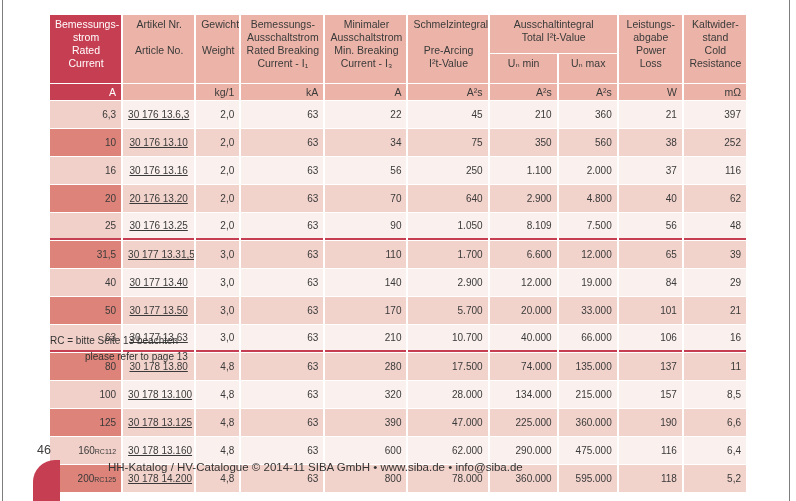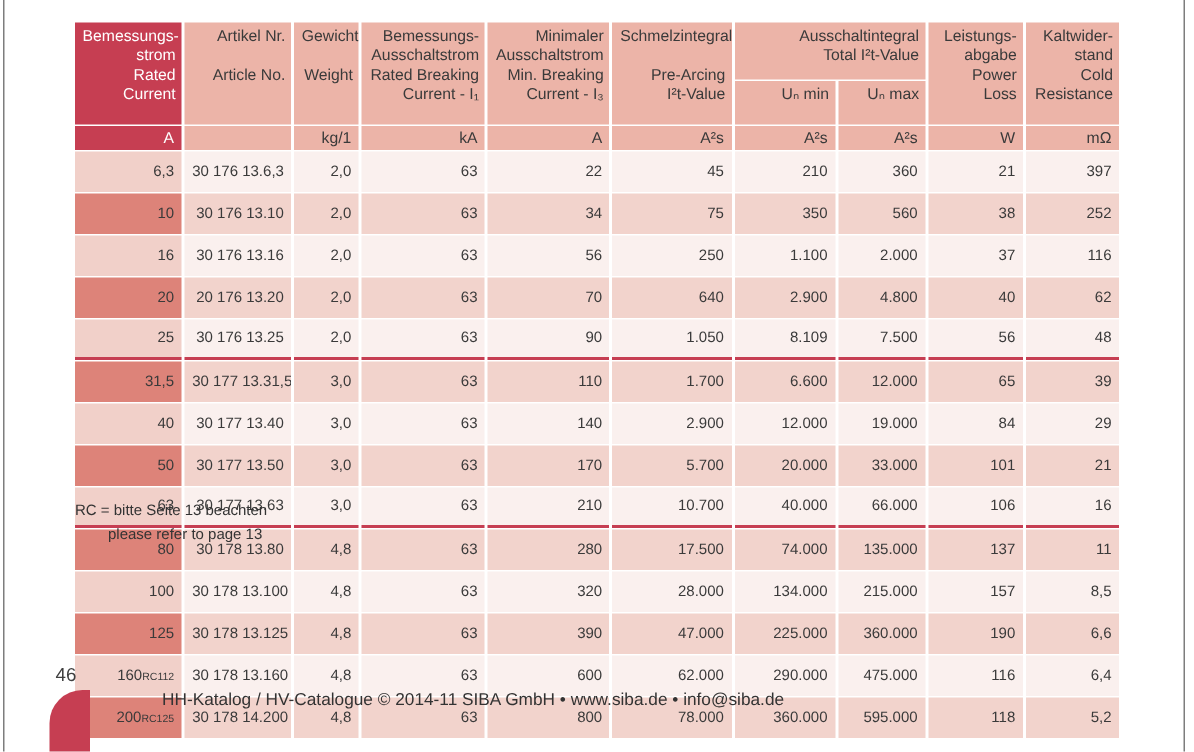--- a/index.html
+++ b/index.html
@@ -30,21 +30,21 @@
     width: 700px;
     border-collapse: separate;
     border-spacing: 2px 1px;
     table-layout: fixed;
   }
   th, td { overflow: hidden; }
   .hc {
     background: var(--hpink);
     font-size: 10.5px; line-height: 13px;
     font-weight: normal;
-    text-align: right; vertical-align: top;
+    text-align: center; vertical-align: top;
     padding: 3px 4px 2px 5px;
     white-space: pre-line;
     color: var(--ink);
   }
   .hc.dark { background: var(--accent); color: #ffffff; }
   tr.hrow-main { height: 38px; }
   tr.hrow-sub  { height: 29px; }
   tr.unit-row  { height: 16px; }
   .uc {
     background: var(--hpink);
@@ -56,34 +56,34 @@
   .uc.dark { background: var(--accent); color: #ffffff; }
 
   tbody tr { height: 27px; }
   tbody td {
     font-size: 10px;
     vertical-align: middle;
     padding: 0 5px;
     white-space: nowrap;
   }
   td.c1 { text-align: right; }
-  td.article { text-align: right; }
+  td.article { text-align: center; text-decoration: underline; }
   td.num { text-align: right; }
   tr.odd  td.c1 { background: var(--c1l); }
   tr.even td.c1 { background: var(--c1d); }
   tr.odd  td.article, tr.odd  td.num { background: var(--cl); }
   tr.even td.article, tr.even td.num { background: var(--cd); }
   tr.divider td { border-bottom: 2px solid var(--accent); margin-left: 20px; }
   .rc { font-size: 7px; letter-spacing: 0; }
 
   .footnote {
     position: absolute; left: 50px; top: 333px;
     font-size: 10px; line-height: 16px; color: #333333;
   }
-  .fn2 { margin-left: 22px; }
+  .fn2 { margin-left: 35px; }
 
   .page-number {
     position: absolute; left: 37px; top: 443px;
     font-size: 12.5px; color: #404040;
   }
   .corner-accent {
     position: absolute; left: 33px; top: 460px;
     width: 27px; height: 41px;
     background: var(--accent);
     border-top-left-radius: 22px;

